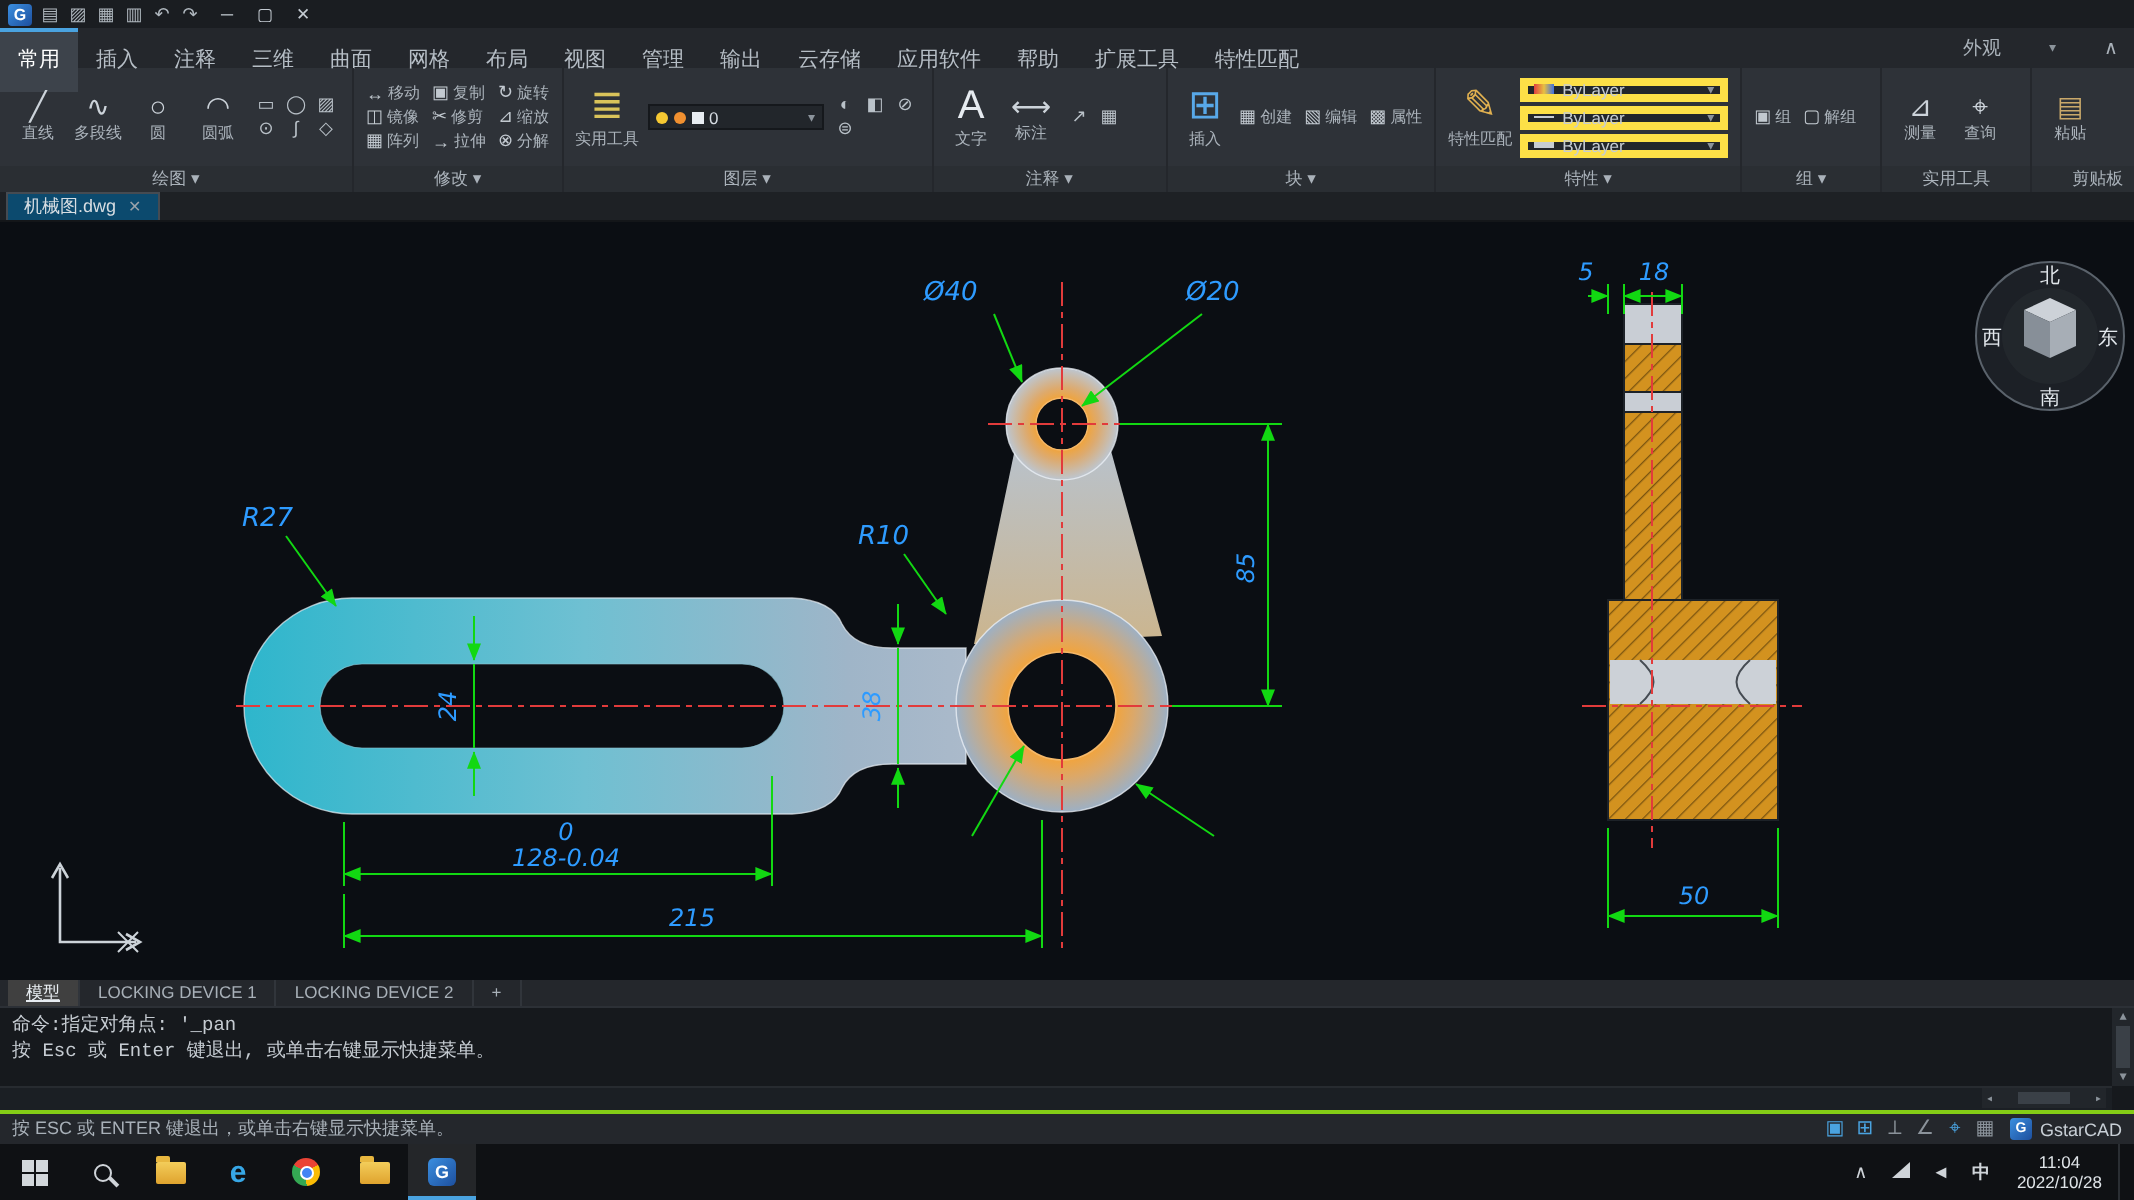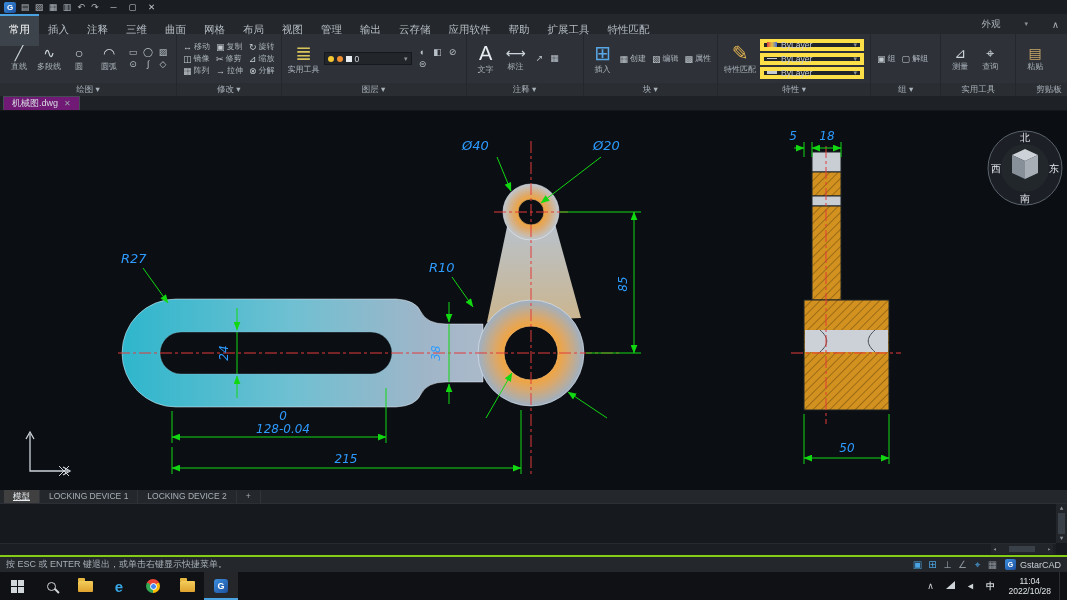--- a/index.html
+++ b/index.html
@@ -44,21 +44,21 @@
   .props { display:flex; flex-direction:column; gap:2px; }
   .prop-row { width:104px; height:12px; background:#22262b; border:4px solid #fde047; display:flex; align-items:center; gap:4px; padding:0 3px; }
   .prop-row .pv { font-size:8.5px; color:#c6ccd2; flex:1; }
   .sw { display:inline-block; }
   .sw0 { width:10px; height:5px; background:linear-gradient(90deg,#e04040,#e8c040,#4070e0); }
   .sw1 { width:10px; height:1px; background:#c6ccd2; }
   .sw2 { width:10px; height:3px; background:#c6ccd2; }
 
   
   .doctabs { height:15px; background:#1e2125; display:flex; align-items:flex-end; padding-left:3px; border-bottom:1px solid #141619; }
-  .dtab { height:14px; background:#701a75; color:#d7dde2; font-size:9px; display:flex; align-items:center; gap:6px; padding:0 8px; border:1px solid #454b52; border-bottom:none; }
+  .dtab { height:14px; background:#0c4a6e; color:#d7dde2; font-size:9px; display:flex; align-items:center; gap:6px; padding:0 8px; border:1px solid #454b52; border-bottom:none; }
   .dtab .x { color:#9aa2aa; font-size:8px; }
 
   
   .canvas { height:379px; background:#0b0e13; position:relative; }
   .canvas svg { display:block; }
 
   
   .layouttabs { height:13px; background:#24272c; display:flex; align-items:center; font-size:8.5px; color:#a8b0b8; padding-left:4px; }
   .ltab { padding:0 9px; height:13px; line-height:13px; border-right:1px solid #31353b; white-space:nowrap; }
   .ltab.active { background:#404040; color:#e8edf1;text-decoration:underline; }
@@ -531,20 +531,24 @@
 </div>
 
 <div class="layouttabs" id="ltabs">
     <div class="ltab active">模型</div>
     <div class="ltab">LOCKING DEVICE 1</div>
     <div class="ltab">LOCKING DEVICE 2</div>
     <div class="ltab">+</div>
   </div>
 
 <div class="cmd">
+  <div class="cmd-lines">
+    <div>命令:指定对角点: '_pan</div>
+    <div>按 Esc 或 Enter 键退出, 或单击右键显示快捷菜单。</div>
+  </div>
   <div class="vscroll">
     <span>▲</span>
     <div class="vthumb"></div>
     <span>▼</span>
   </div>
   <div class="hstrip"></div>
   <div class="hscroll">
     <span>◂</span>
     <div class="hthumb"></div>
     <span>▸</span>

